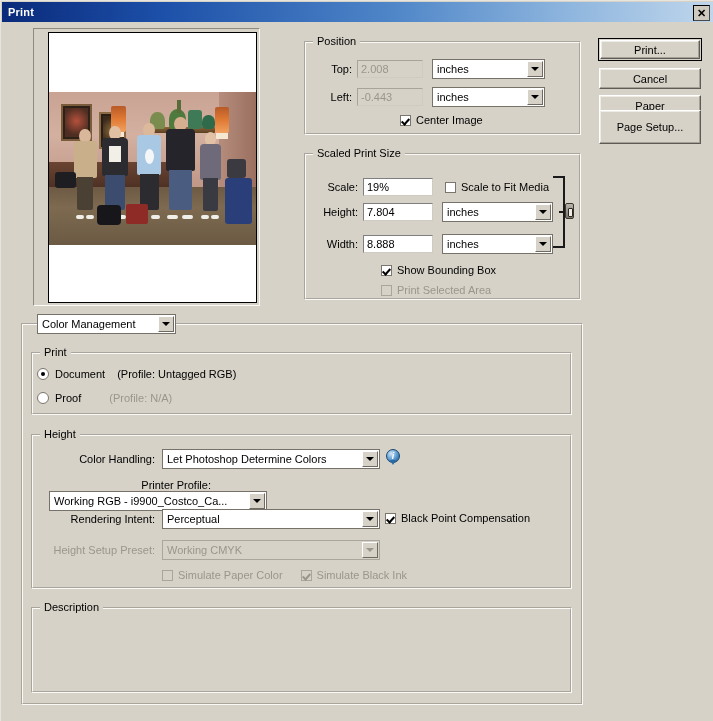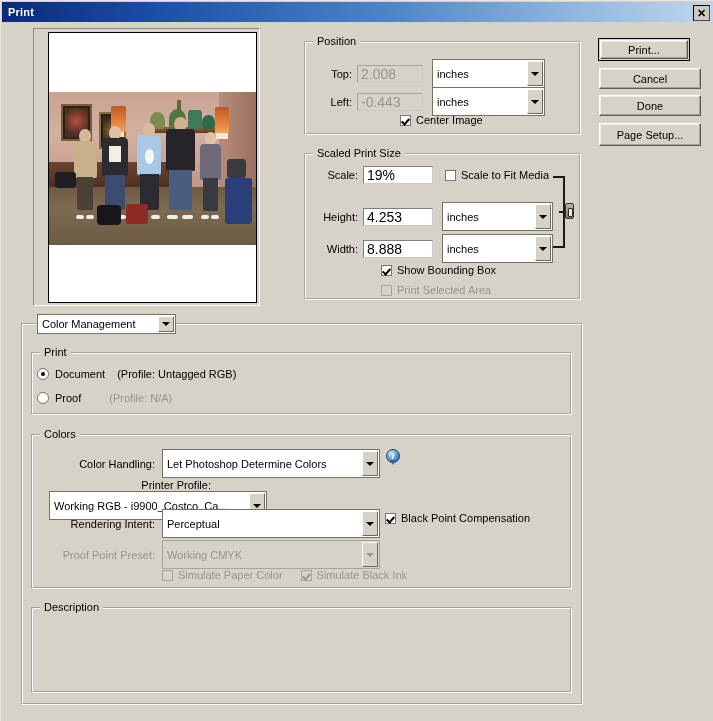--- a/index.html
+++ b/index.html
@@ -66,38 +66,38 @@
   }
   .label.dim { color: #9b968c; }
 
   .field {
     box-sizing: border-box;
     background: #ffffff;
     border: 1px solid #7f7f7f;
     border-right-color: #cfcbc2;
     border-bottom-color: #cfcbc2;
     font-family: "Liberation Sans", sans-serif;
-    font-size: 14px;
+    font-size: 11px;
     color: #000;
     padding: 1px 3px;
     display: flex;
     align-items: center;
     height: 18px;
   }
   .field.dim {
     background: #d6d2c8;
     color: #9b968c;
     border-color: #a8a49b;
     border-right-color: #cfcbc2;
     border-bottom-color: #cfcbc2;
   }
 
   .combo {
     box-sizing: border-box;
-    height: 29px;
+    height: 20px;
     background: #ffffff;
     border: 1px solid #767169;
     display: flex;
     align-items: center;
     position: relative;
     font-size: 11px;
     padding-left: 4px;
     overflow: hidden;
     color: #000;
   }
@@ -492,30 +492,30 @@
     <div class="row" style="left:95px; top:72px;">
       <span class="check checked"></span>
       <span class="label" style="margin-left:5px;">Center Image</span>
     </div>
   </div>
 
   <div class="group" style="left:303px; top:152px; width:277px; height:147px;">
     <div class="group-inner"></div>
     <div class="group-title">Scaled Print Size</div>
 
-    <div class="row" style="left:11px; top:12px;">
+    <div class="row" style="left:11px; top:24px;">
       <span class="label" style="width:42px; text-align:right; display:inline-block;">Scale:</span>
       <div class="field" style="margin-left:5px; width:70px;">19%</div>
       <span class="check" style="margin-left:12px;"></span>
       <span class="label" style="margin-left:5px;">Scale to Fit Media</span>
     </div>
 
     <div class="row" style="left:11px; top:48px;">
       <span class="label" style="width:42px; text-align:right; display:inline-block;">Height:</span>
-      <div class="field" style="margin-left:5px; width:70px;">4.253</div>
+      <div class="field" style="margin-left:5px; width:70px;">7.804</div>
       <div class="combo" style="margin-left:9px; width:111px;">
         <span class="cbtext">inches</span>
         <span class="cbbtn">
             <span class="arrow"></span>
           </span>
       </div>
     </div>
 
     <div class="row" style="left:11px; top:80px;">
       <span class="label" style="width:42px; text-align:right; display:inline-block;">Width:</span>
@@ -535,26 +535,26 @@
 
     <div class="row" style="left:76px; top:130px;">
       <span class="check dim"></span>
       <span class="label dim" style="margin-left:5px;">Print Selected Area</span>
     </div>
   </div>
 
   <div id="link-bracket"></div>
   <div id="link-icon"></div>
 
-  <div class="btn-default-wrap" style="position:absolute; left:597px; top:37px; width:92px; height:23px;">
+  <div class="btn-default-wrap" style="position:absolute; left:597px; top:37px; width:104px; height:23px;">
     <div class="btn" style="width:100%; height:100%;">Print...</div>
   </div>
   <div class="btn" style="position:absolute; left:598px; top:67px; width:102px; height:21px;">Cancel</div>
-  <div class="btn" style="position:absolute; left:598px; top:94px; width:102px; height:21px;">Done</div>
-  <div class="btn" style="position:absolute; left:598px; top:122px; width:102px; height:23px;">Page Setup...</div>
+  <div class="btn" style="position:absolute; left:598px; top:94px; width:102px; height:21px;">Paper</div>
+  <div class="btn" style="position:absolute; left:598px; top:109px; width:102px; height:34px;">Page Setup...</div>
 
   <div class="group" style="left:20px; top:322px; width:562px; height:382px;">
     <div class="group-inner"></div>
   </div>
 
   <div class="combo" style="position:absolute; left:36px; top:313px; width:139px; height:20px;">
     <span class="cbtext">Color Management</span>
     <span class="cbbtn">
         <span class="arrow"></span>
       </span>
@@ -572,21 +572,21 @@
 
     <div class="row" style="left:5px; top:39px;">
       <span class="radio"></span>
       <span class="label" style="margin-left:6px;">Proof</span>
       <span class="label dim" style="margin-left:28px;">(Profile: N/A)</span>
     </div>
   </div>
 
   <div class="group" style="left:30px; top:433px; width:541px; height:155px;">
     <div class="group-inner"></div>
-    <div class="group-title">Colors</div>
+    <div class="group-title">Height</div>
 
     <div class="row" style="left:10px; top:14px;">
       <span class="label" style="width:113px; text-align:right; display:inline-block;">Color Handling:</span>
       <div class="combo" style="margin-left:7px; width:218px;">
         <span class="cbtext">Let Photoshop Determine Colors</span>
         <span class="cbbtn">
             <span class="arrow"></span>
           </span>
       </div>
     </div>
@@ -610,21 +610,21 @@
           </span>
       </div>
     </div>
 
     <div class="row" style="left:353px; top:77px;">
       <span class="check checked"></span>
       <span class="label" style="margin-left:5px;">Black Point Compensation</span>
     </div>
 
     <div class="row" style="left:10px; top:105px;">
-      <span class="label dim" style="width:113px; text-align:right; display:inline-block;">Proof Point Preset:</span>
+      <span class="label dim" style="width:113px; text-align:right; display:inline-block;">Height Setup Preset:</span>
       <div class="combo dim" style="margin-left:7px; width:218px;">
         <span class="cbtext">Working CMYK</span>
         <span class="cbbtn">
             <span class="arrow"></span>
           </span>
       </div>
     </div>
 
     <div class="row" style="left:130px; top:134px;justify-content:flex-end;">
       <span class="check dim"></span>

